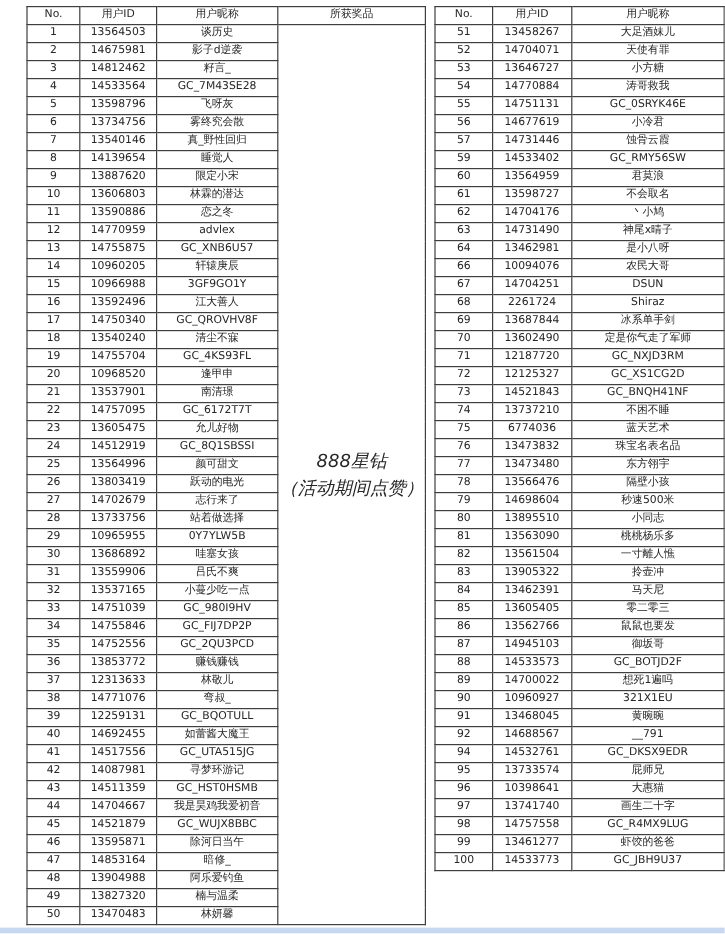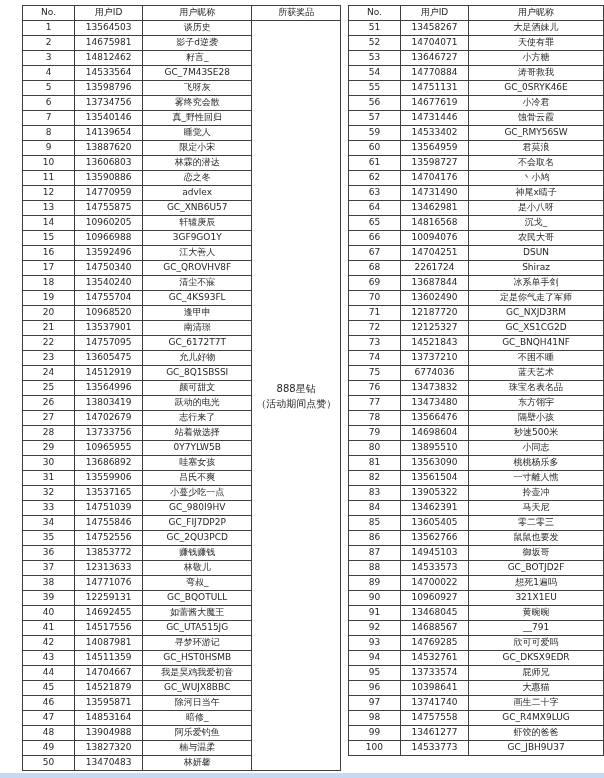--- a/index.html
+++ b/index.html
@@ -8,21 +8,21 @@
   .tables{position:absolute;top:5px;left:8px;display:flex;align-items:flex-start;padding-left:14px;}
   table{border-collapse:collapse;table-layout:fixed;}
   td,th{border:1px solid #3f3f3f;font-size:9px;font-weight:normal;color:#262626;
     text-align:center;vertical-align:middle;height:14px;padding:0 1px;overflow:hidden;
     white-space:nowrap;line-height:1.1;}
   #left-table{margin-right:7px;}
   #left-table col.c-no{width:54px;}   #left-table col.c-id{width:69px;}
   #left-table col.c-nick{width:111px;}#left-table col.c-prize{width:89px;}
   #right-table col.c-no{width:53px;}  #right-table col.c-id{width:69px;}
   #right-table col.c-nick{width:137px;}
-  .prize-cell{font-size:10px;color:#262626;}
+  .prize-cell{font-size:15px;color:#262626;font-style:italic;}
   .prize-cell div{line-height:1.5;}
   .bottom-edge{position:absolute;left:0;bottom:0;width:604px;height:5px;background:#c6d9f0;}
 </style>
 </head>
 <body>
 
 <div class="sheet">
   <div class="tables">
 
     <table id="left-table">
@@ -371,25 +371,20 @@
             <td>63</td>
             <td>14731490</td>
             <td>神尾x晴子</td>
           </tr>
           <tr>
             <td>64</td>
             <td>13462981</td>
             <td>是小八呀</td>
           </tr>
           <tr>
-            <td>65</td>
-            <td>14816568</td>
-            <td>沉戈_</td>
-          </tr>
-          <tr>
             <td>66</td>
             <td>10094076</td>
             <td>农民大哥</td>
           </tr>
           <tr>
             <td>67</td>
             <td>14704251</td>
             <td>DSUN</td>
           </tr>
           <tr>
@@ -509,25 +504,20 @@
           </tr>
           <tr>
             <td>91</td>
             <td>13468045</td>
             <td>黄晼晼</td>
           </tr>
           <tr>
             <td>92</td>
             <td>14688567</td>
             <td>__791</td>
-          </tr>
-          <tr>
-            <td>93</td>
-            <td>14769285</td>
-            <td>欣可可爱吗</td>
           </tr>
           <tr>
             <td>94</td>
             <td>14532761</td>
             <td>GC_DKSX9EDR</td>
           </tr>
           <tr>
             <td>95</td>
             <td>13733574</td>
             <td>屁师兄</td>

